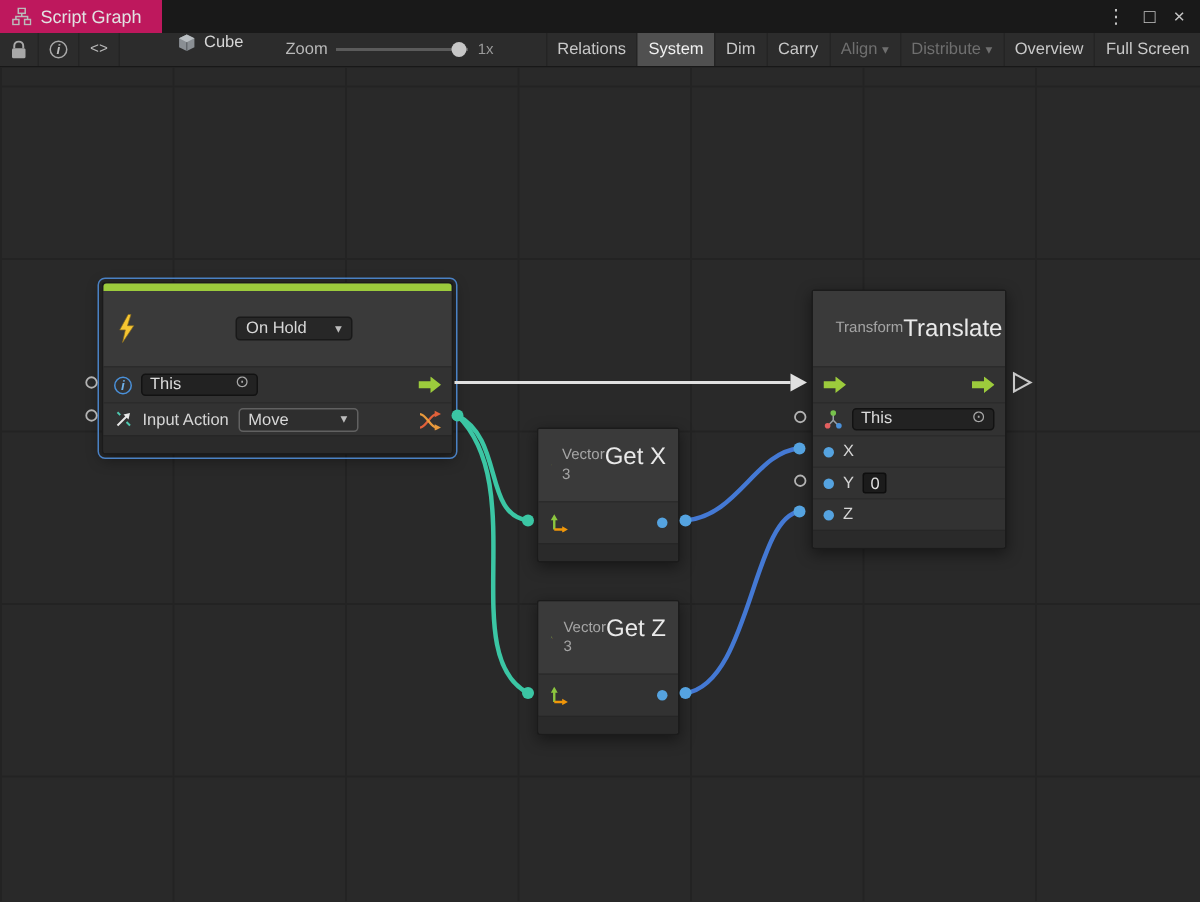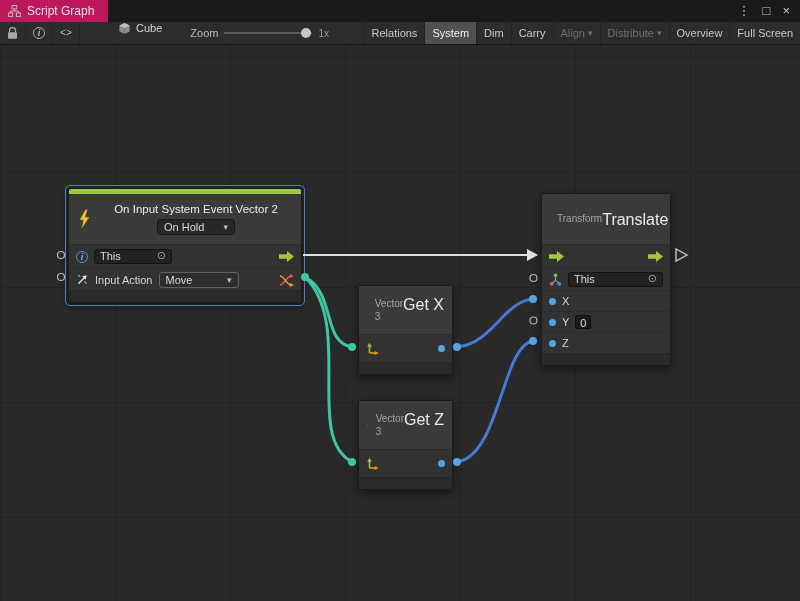--- a/index.html
+++ b/index.html
@@ -190,21 +190,20 @@
       <polygon points="676,204 687,210 676,216" fill="none" stroke="#C8C8C8" stroke-width="1.4"></polygon>
     </svg>
 
     <div class="node node-selected" style="left:68px;top:143px;width:234px">
       <div class="accent-strip"></div>
       <div class="node-header evt-header">
         <svg width="15" height="20" viewBox="0 0 16 20">
           <polygon points="9,0 3,11 7,11 5,20 13,8 8.5,8 11,0" fill="#F7C631" stroke="#8A6D1F" stroke-width="0.5"></polygon>
         </svg>
         <div class="evt-text">
-          <div class="evt-title">On Input System Event Vector 2</div>
           <div class="dropdown">
             <span>On Hold</span>
             <span class="caret">▾</span>
           </div>
         </div>
       </div>
       <div class="node-row" style="height:24px">
         <span class="info-circle" style="border-color:#4A90D9;color:#6FB1E8">i</span>
         <div class="objfield" style="width:78px;justify-content:space-between">
           <span>This</span>

